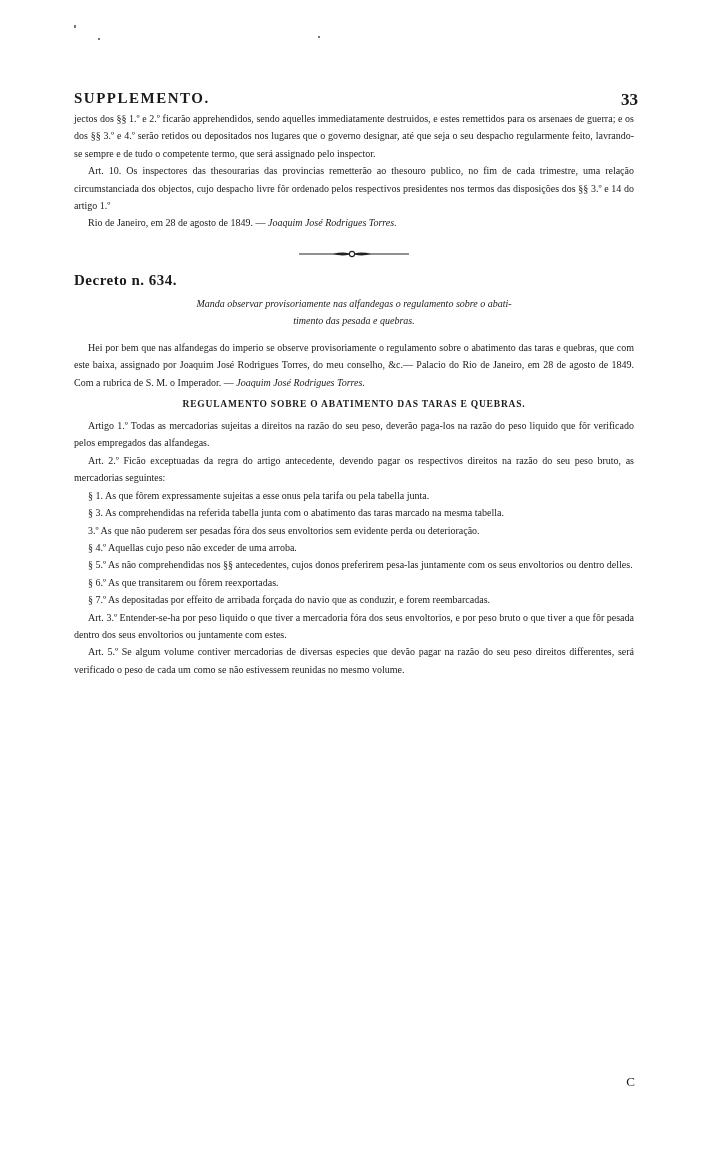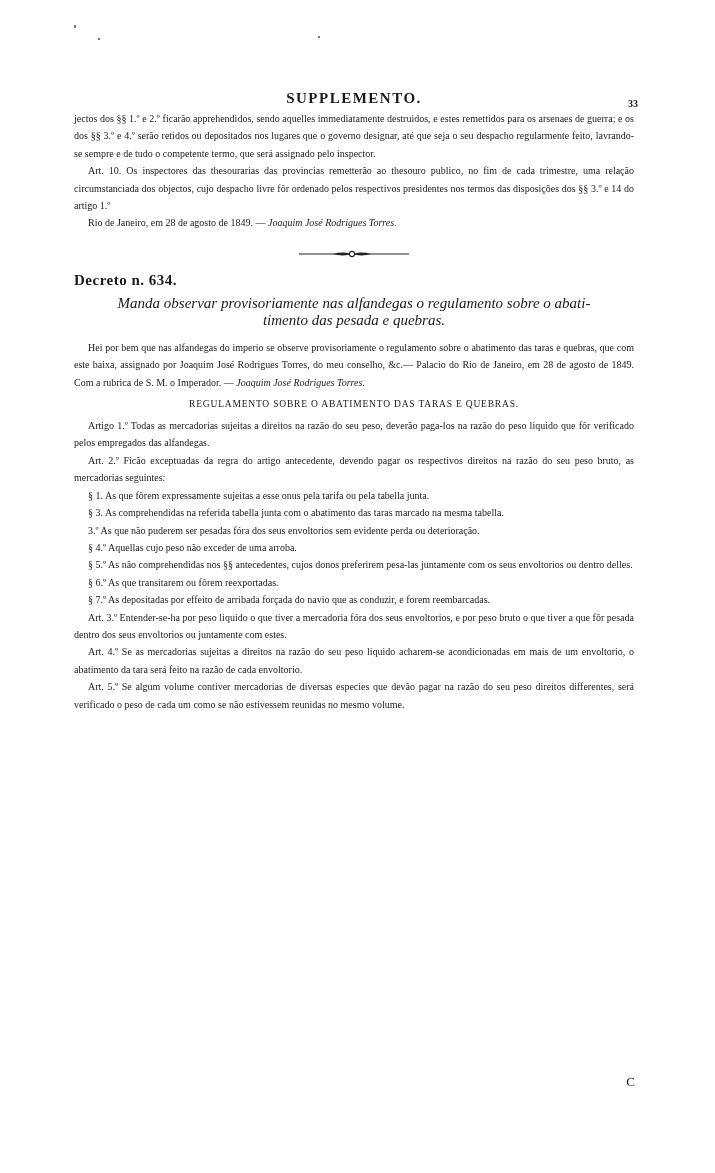--- a/index.html
+++ b/index.html
@@ -1,29 +1,29 @@
 <!DOCTYPE html>
 <html><head>
 <meta charset="utf-8">
 <style>
   html, body { margin: 0; padding: 0; background: #ffffff; }
   body { width: 715px; height: 1173px; position: relative; overflow: hidden;
          font-family: "Liberation Serif", "DejaVu Serif", serif; color: #1a1a1a; }
   .page { position: absolute; left: 74px; top: 86px; width: 560px; }
   .running-head { position: relative; height: 24px; }
-  .running-title { position: absolute; left: 0; right: 0; text-align: center;
+  .running-title { position: absolute; left: 0; right: 0; 
                    font-weight: bold; font-size: 15px; letter-spacing: 1.5px; top: 4px; }
-  .page-number { position: absolute; right: -4px; top: 4px; font-weight: bold; font-size: 10px; margin-top: 8px; }
+  .page-number { position: absolute; right: -4px; top: 4px; font-weight: bold; font-size: 17px; }
   p { margin: 0; font-size: 10px; line-height: 17.4px; text-align: justify; }
   .indent { text-indent: 14px; }
   .it { font-style: italic; }
   .divider { display: flex; justify-content: center; margin: 18px 0 14px 0; }
   .decree-title { text-align: left; font-weight: bold; font-size: 15px; margin-bottom: 6px; letter-spacing: 0.5px; }
-  .decree-summary { text-align: center; font-style: italic; font-size: 15px; line-height: 17px; margin-bottom: 10px; }
-  .reg-heading { text-align: center; font-size: 9.5px; letter-spacing: 0.8px; margin: 8px 0 8px 0; }
+  .decree-summary { text-align: center; font-style: italic; font-size: 10px; line-height: 17px; margin-bottom: 10px; }
+  .reg-heading { text-align: center; font-size: 9.5px; letter-spacing: 0.8px; margin: 8px 0 8px 0; font-weight: bold; }
   .signature-marker { position: absolute; right: 80px; top: 1074px; font-size: 13px; }
   .speck { position: absolute; width: 2px; height: 3px; background: #777; }
 </style>
 </head>
 <body>
 
 <div class="page">
   <div class="running-head">
     <span class="running-title">SUPPLEMENTO.</span>
     <span class="page-number">33</span>
@@ -59,21 +59,20 @@
     <p class="indent">Artigo 1.º Todas as mercadorias sujeitas a direitos na razão do seu peso, deverão paga-los na razão do peso liquido que fôr verificado pelos empregados das alfandegas.</p>
     <p class="indent">Art. 2.º Ficão exceptuadas da regra do artigo antecedente, devendo pagar os respectivos direitos na razão do seu peso bruto, as mercadorias seguintes:</p>
     <p class="indent">§ 1. As que fôrem expressamente sujeitas a esse onus pela tarifa ou pela tabella junta.</p>
     <p class="indent">§ 3. As comprehendidas na referida tabella junta com o abatimento das taras marcado na mesma tabella.</p>
     <p class="indent">3.º As que não puderem ser pesadas fóra dos seus envoltorios sem evidente perda ou deterioração.</p>
     <p class="indent">§ 4.º Aquellas cujo peso não exceder de uma arroba.</p>
     <p class="indent">§ 5.º As não comprehendidas nos §§ antecedentes, cujos donos preferirem pesa-las juntamente com os seus envoltorios ou dentro delles.</p>
     <p class="indent">§ 6.º As que transitarem ou fôrem reexportadas.</p>
     <p class="indent">§ 7.º As depositadas por effeito de arribada forçada do navio que as conduzir, e forem reembarcadas.</p>
     <p class="indent">Art. 3.º Entender-se-ha por peso liquido o que tiver a mercadoria fóra dos seus envoltorios, e por peso bruto o que tiver a que fôr pesada dentro dos seus envoltorios ou juntamente com estes.</p>
-    <p class="indent">Art. 4.º Se as mercadorias sujeitas a direitos na razão do seu peso liquido acharem-se acondicionadas em mais de um envoltorio, o abatimento da tara será feito na razão de cada envoltorio.</p>
     <p class="indent">Art. 5.º Se algum volume contiver mercadorias de diversas especies que devão pagar na razão do seu peso direitos differentes, será verificado o peso de cada um como se não estivessem reunidas no mesmo volume.</p>
   </section>
 </div>
 
 <span class="signature-marker">C</span>
 
 <span class="speck" style="left:74px;top:25px;"></span>
 <span class="speck" style="left:98px;top:38px;height:2px;"></span>
 <span class="speck" style="left:318px;top:36px;height:2px;"></span>
 

